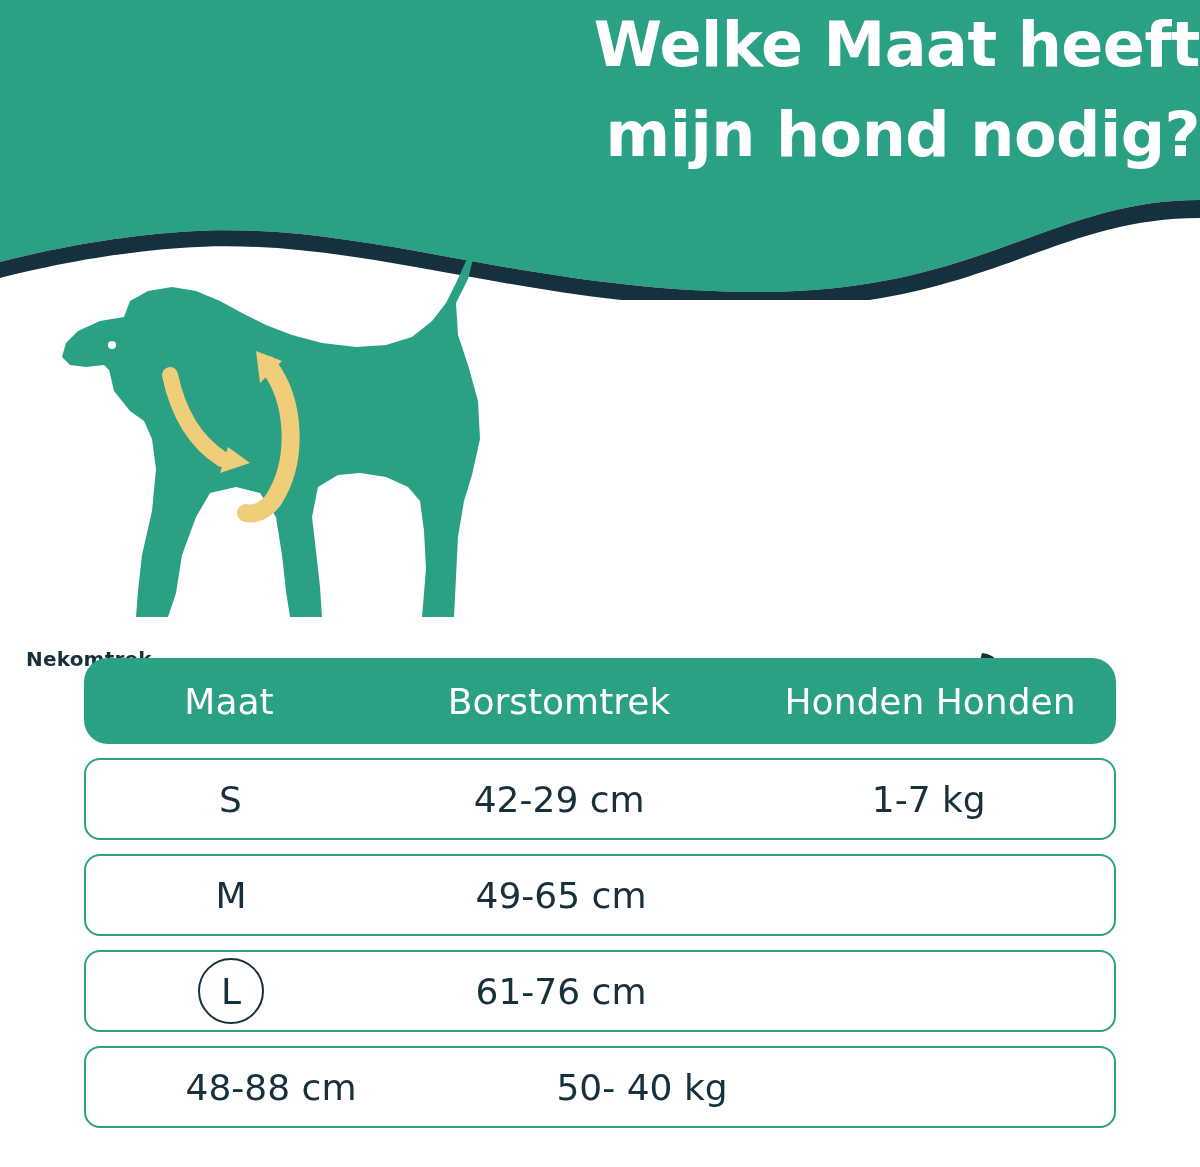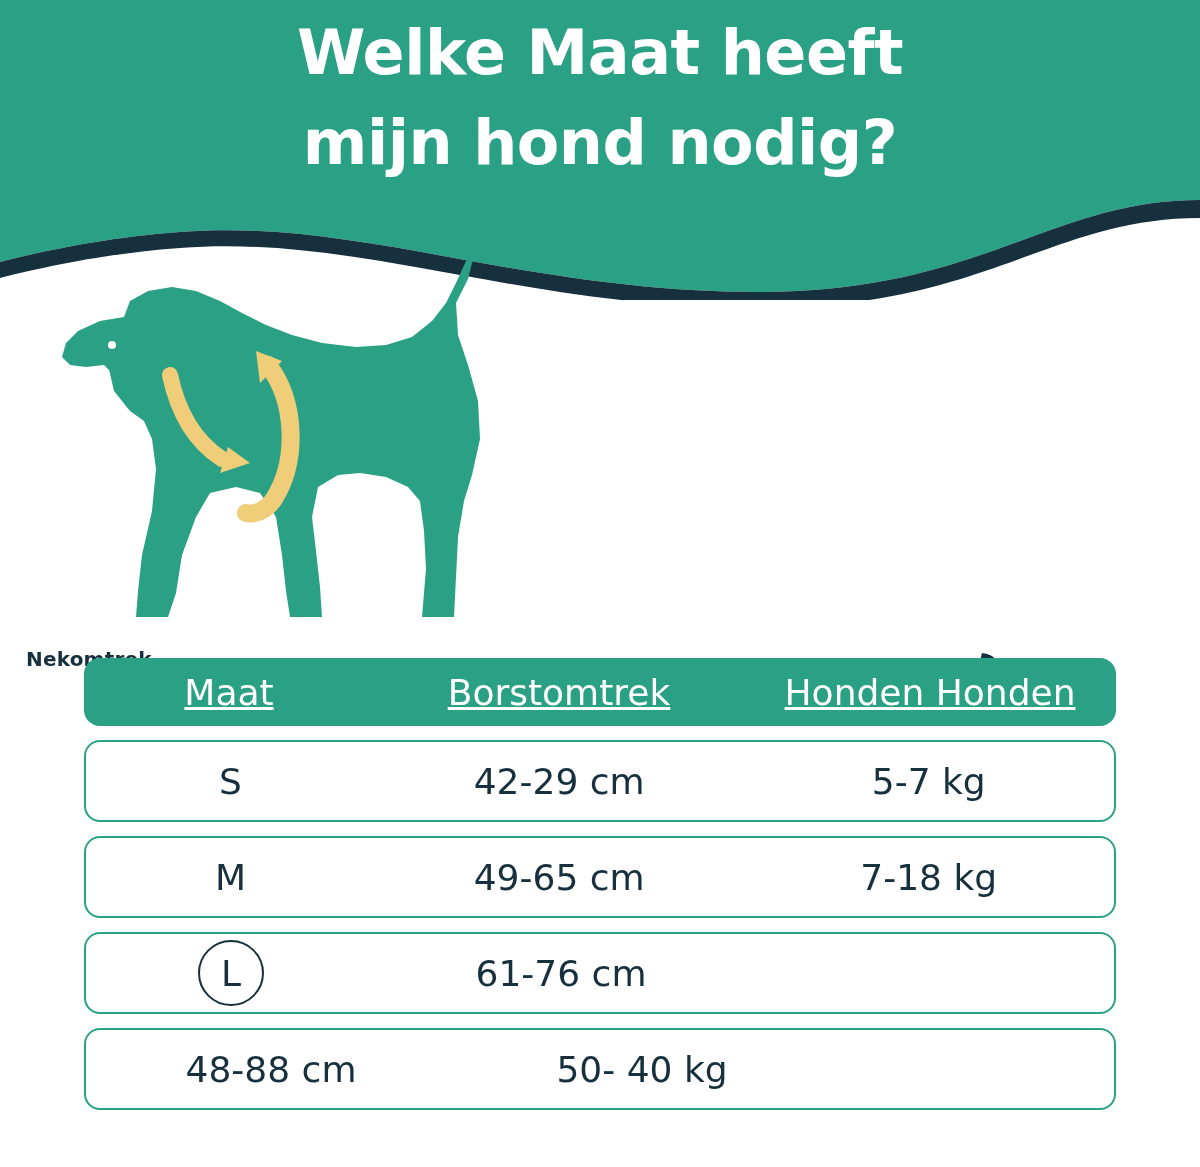--- a/index.html
+++ b/index.html
@@ -26,27 +26,27 @@
   .header-bg {
     position: absolute;
     top: 0; left: 0;
     width: 1200px;
     height: 300px;
   }
   .header-title {
     position: absolute;
     top: 0; left: 0;
     width: 1200px;
-    text-align: center;
+    text-align: right;
     color: #ffffff;
     font-weight: bold;
     font-size: 62px;
     line-height: 1.45;
     letter-spacing: -0.5px;
-    padding-top: 8px;
+    padding-top: 0;
     box-sizing: border-box;
   }
   .header-title .line2 { display: block; }
 
   
   .illu {
     position: absolute;
     top: 225px;
     left: 0;
     width: 1200px;
@@ -100,25 +100,24 @@
   
   .table {
     position: absolute;
     left: 84px;
     top: 658px;
     width: 1032px;
   }
   .t-head {
     display: flex;
     background: #2aa085;
-    border-radius: 16px;
-    height: 68px;
+    border-radius: 24px;
+    height: 86px;
     align-items: center;
     color: #ffffff;
-    text-decoration: underline;
   }
   .t-head .cell {
     font-size: 36px;
     text-align: center;
     font-weight: normal;
   }
   .t-row {
     display: flex;
     align-items: center;
     height: 82px;
@@ -225,29 +224,28 @@
     <div class="cell col-size">Maat</div>
     <div class="cell col-chest">Borstomtrek</div>
     <div class="cell col-weight">Honden Honden</div>
   </div>
 
   <div class="t-row">
     <div class="cell col-size size-cell">
       <span>S</span>
     </div>
     <div class="cell col-chest">42-29 cm</div>
-    <div class="cell col-weight">5-7 kg</div>
+    <div class="cell col-weight">1-7 kg</div>
   </div>
 
   <div class="t-row">
     <div class="cell col-size size-cell">
       <span>M</span>
     </div>
     <div class="cell col-chest">49-65 cm</div>
-    <div class="cell col-weight">7-18 kg</div>
   </div>
 
   <div class="t-row">
     <div class="cell col-size size-cell">
       <span class="circle-marker"></span>
       <span>L</span>
     </div>
     <div class="cell col-chest">61-76 cm</div>
   </div>
 

